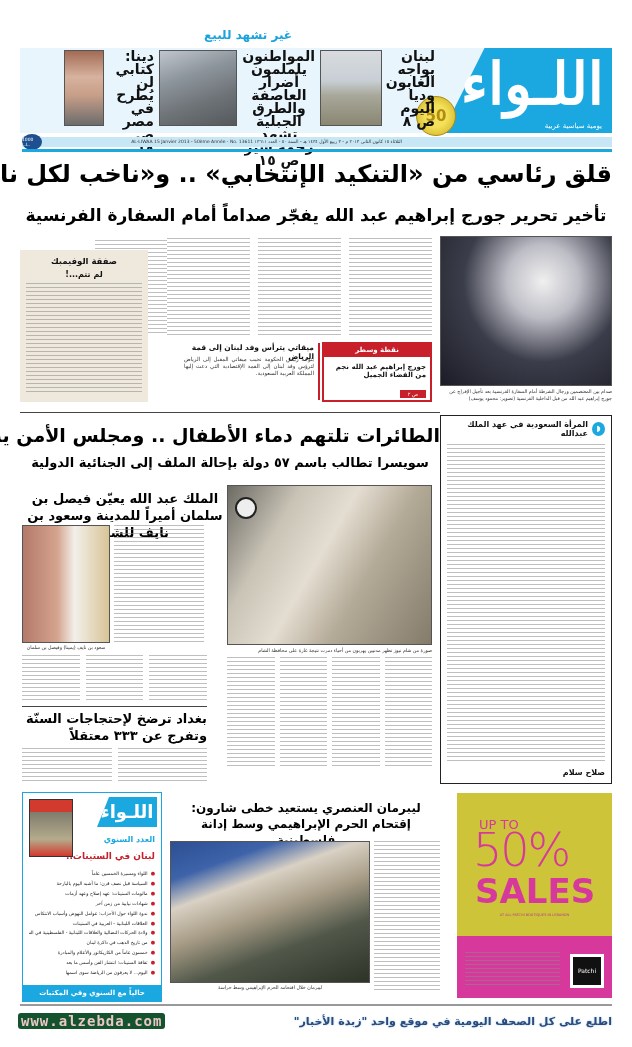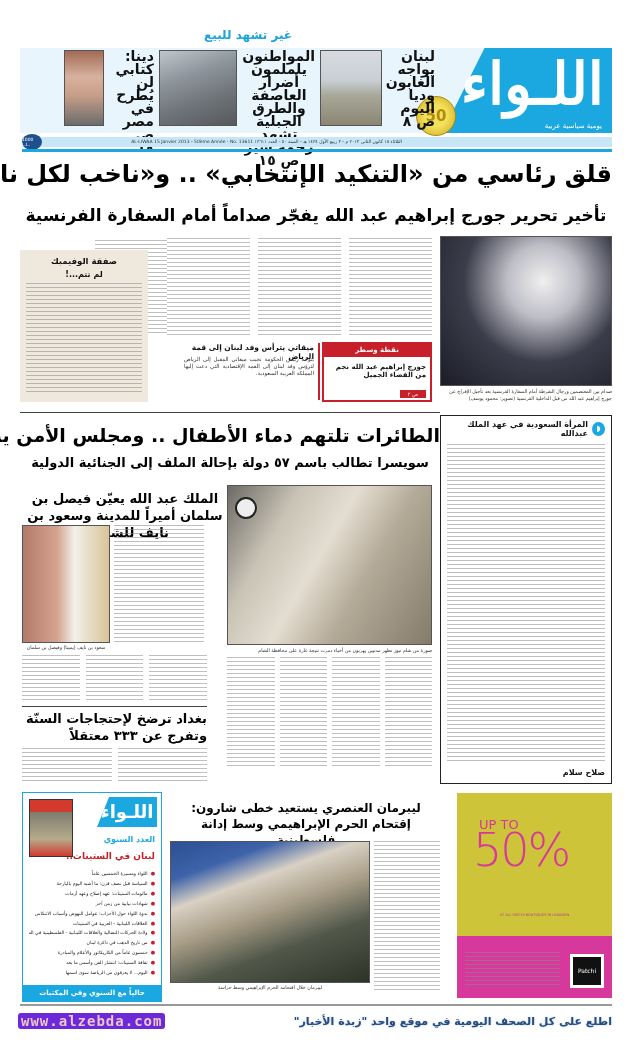--- a/index.html
+++ b/index.html
@@ -104,21 +104,21 @@
   #sales-word { position:absolute; top: 78px; left: 18px; font-size: 34px; color:#d6389c; direction:ltr; font-weight:bold; }
   #sales-fine { position:absolute; top: 120px; left: 10px; width: 135px; font-size: 3.5px; color:#b23d8a; direction:ltr; text-align:center; }
   #sales-pink { position:absolute; bottom: 0; left: 0; width: 100%; height: 62px; background:#d6389c; }
   #sales-logo { position:absolute; bottom: 10px; right: 8px; width: 34px; height: 34px; background:#fff; padding: 3px; }
   #sales-logo div { width:100%; height:100%; background:#111; color:#fff; font-size: 6px; text-align:center; line-height: 28px; direction:ltr; }
   #sales-address { position:absolute; bottom: 12px; left: 8px; width: 95px; height: 34px; }
 
   
   #footer-rule { top: 1004px; left: 20px; width: 592px; height: 2px; background: #999; }
   #footer-promo { top: 1015px; right: 20px; font-size: 11px; font-weight: bold; color: #2a4a7a; text-shadow: 0 0 2px #9fc7e8; white-space:nowrap; }
-  #footer-url { top: 1013px; left: 18px; font-size: 14px; font-weight: bold; color: #e9c7c7; background: #6d28d9; padding: 0 3px; border-radius: 3px; direction:ltr; font-family: "DejaVu Sans Mono", monospace; letter-spacing: 1px; }
+  #footer-url { top: 1013px; left: 18px; font-size: 14px; font-weight: bold; color: #e9c7c7; background: #14532d; padding: 0 3px; border-radius: 3px; direction:ltr; font-family: "DejaVu Sans Mono", monospace; letter-spacing: 1px; }
 </style>
 </head>
 <body>
 
 <div class="abs" id="not-for-sale">غير تشهد للبيع</div>
 <div class="abs" id="masthead-band"></div>
 <div class="abs" id="logo-block"></div>
 <div class="abs" id="logo-text">اللـواء</div>
 <div class="abs" id="tagline">يومية سياسية عربية</div>
 <div class="abs" id="anniv-badge">50</div>
@@ -237,20 +237,21 @@
 </div>
 
 <div class="abs" id="lieb-headline">ليبرمان العنصري يستعيد خطى شارون: إقتحام الحرم الإبراهيمي وسط إدانة فلسطينية</div>
 <div class="abs photo" id="lieb-photo"></div>
 <div class="abs" id="lieb-caption">ليبرمان خلال اقتحامه الحرم الإبراهيمي وسط حراسة</div>
 <div class="abs fill-lines" id="lieb-col"></div>
 
 <div class="abs" id="sales-ad">
   <div id="sales-upto">UP TO</div>
   <div id="sales-pct">50%</div>
+  <div id="sales-word">SALES</div>
   <div id="sales-fine">AT ALL PATCHI BOUTIQUES IN LEBANON</div>
   <div id="sales-pink">
     <div id="sales-address" class="fill-lines"></div>
     <div id="sales-logo">
         <div>Patchi</div>
       </div>
   </div>
 </div>
 
 <div class="abs" id="footer-rule"></div>

